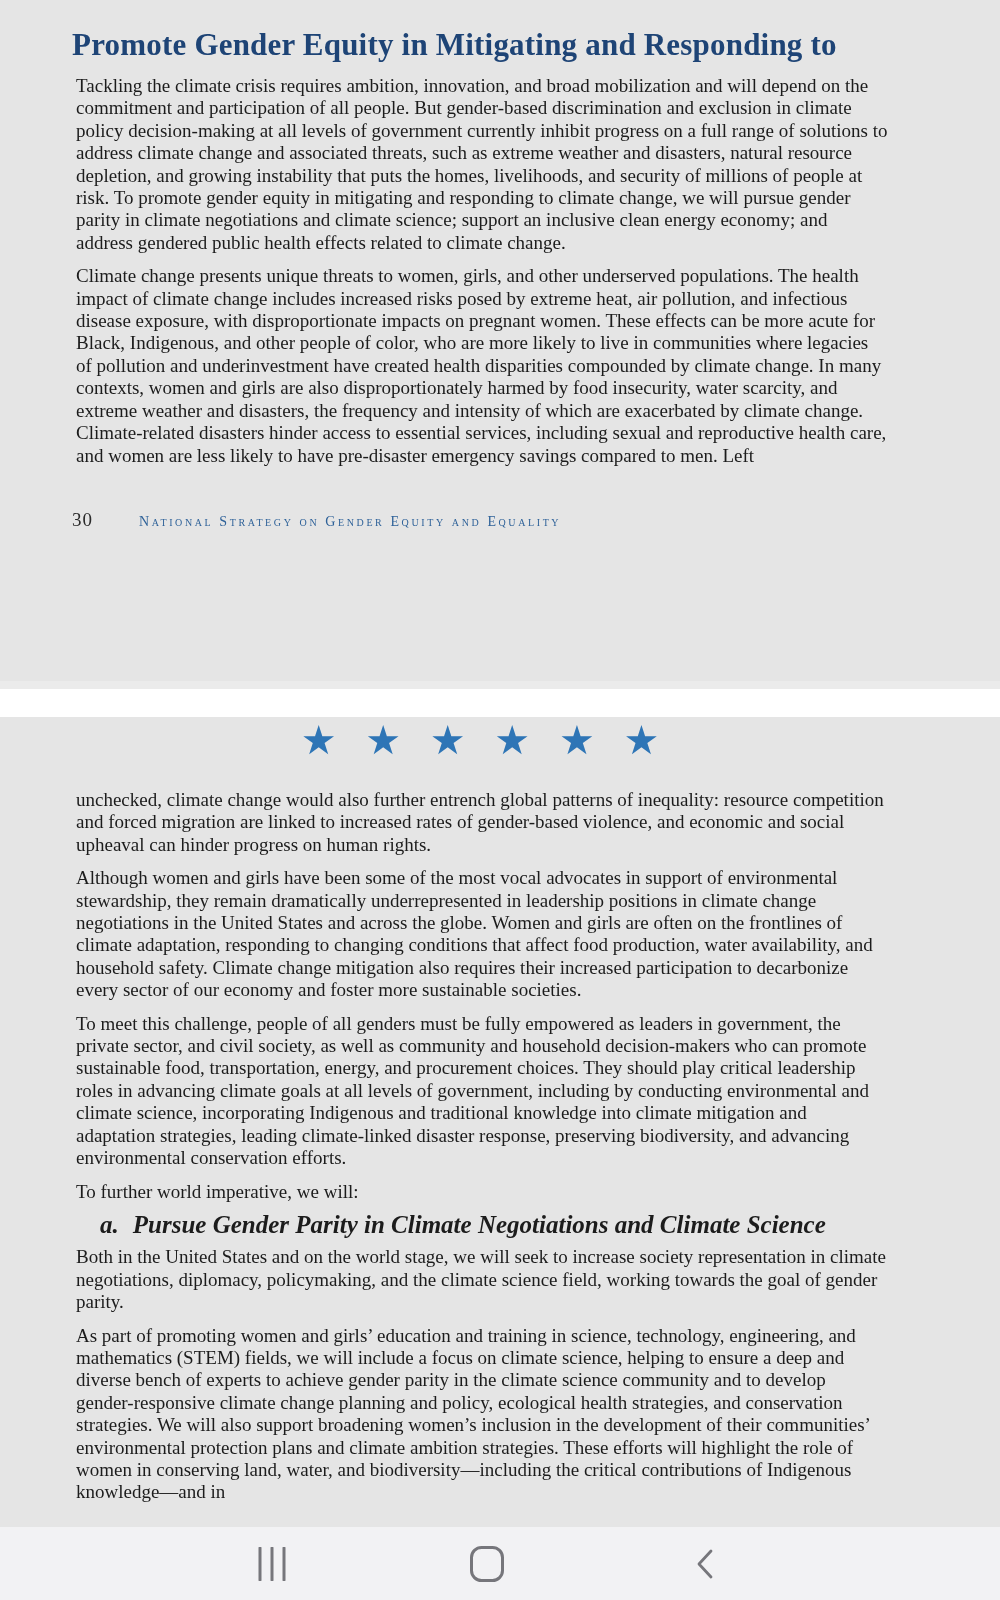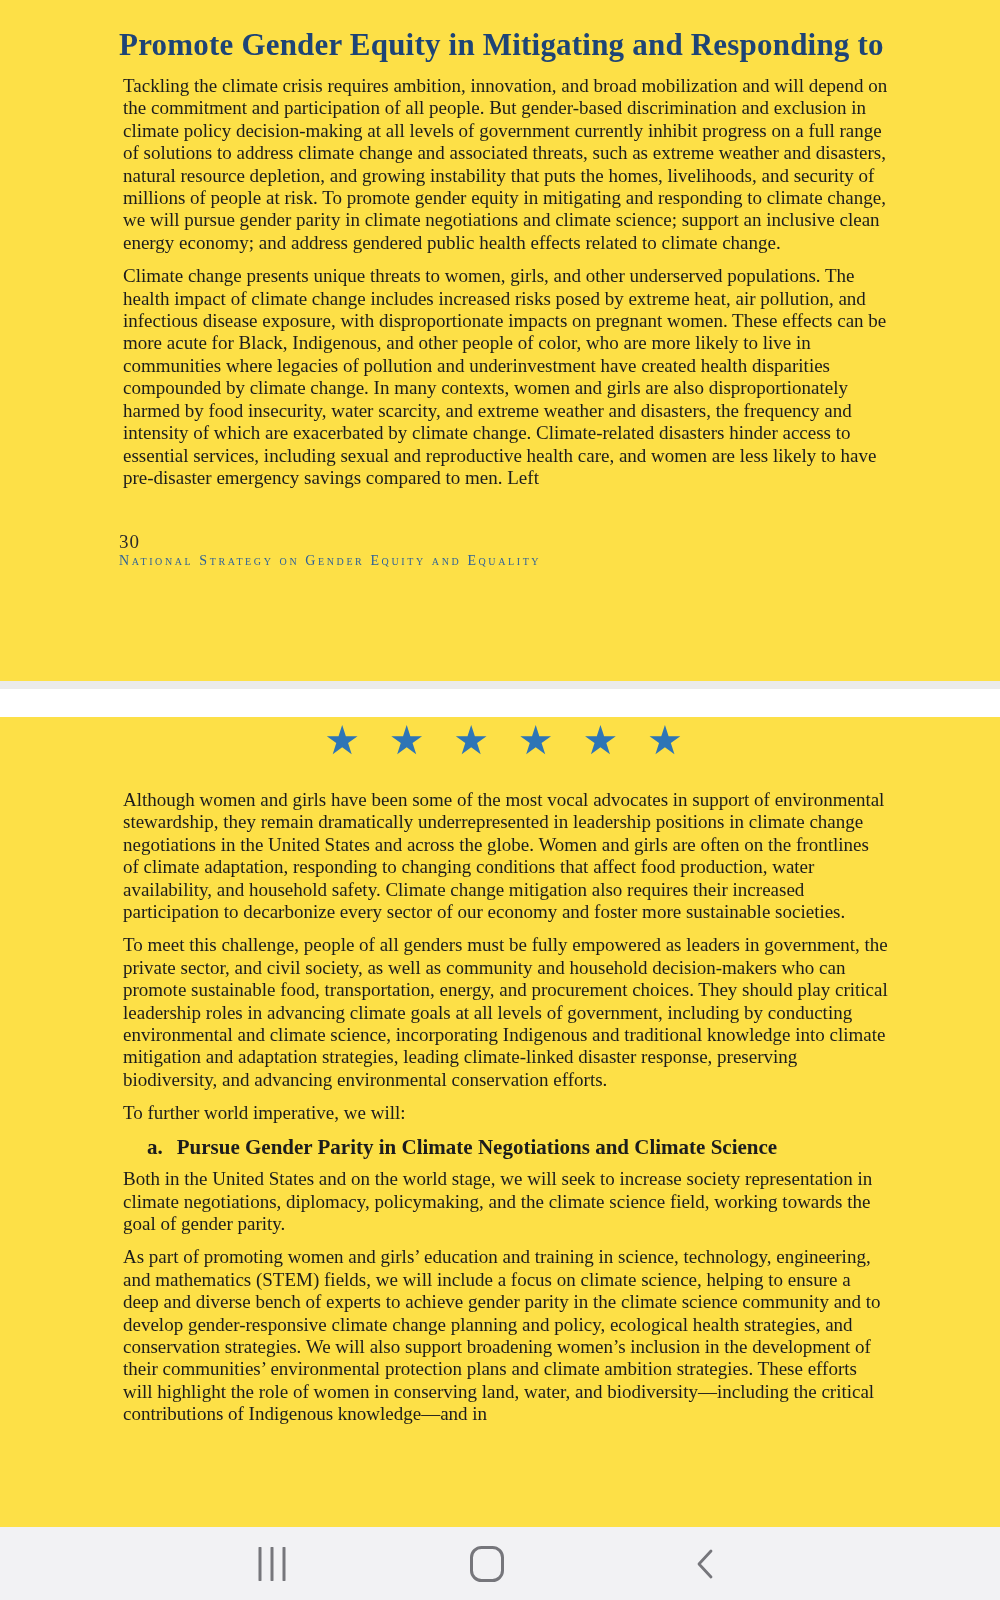--- a/index.html
+++ b/index.html
@@ -3,21 +3,21 @@
 <meta charset="utf-8">
 <style>
   html, body { margin: 0; padding: 0; }
   body {
     width: 1000px; height: 1600px; overflow: hidden;
     background: #ffffff;
     font-family: "Liberation Serif", serif;
   }
   .screen { position: relative; width: 1000px; height: 1600px; overflow: hidden; }
 
-  .page { box-sizing: border-box; padding-left: 119px; padding-right: 112px; background: #fde047; }
+  .page { box-sizing: border-box; padding-left: 72px; padding-right: 112px; background: #e5e5e5; }
   .page-1 { height: 681px; padding-top: 28px; overflow: hidden; }
   .page-2 { min-height: 911px; }
 
   h1.doc-title {
     margin: 0 0 13px 0;
     font-size: 31px; line-height: 34px; font-weight: bold;
     color: #1e4476;
     letter-spacing: 0.2px;
   }
 
@@ -25,21 +25,20 @@
     margin: 0 0 11px 4px;
     font-size: 19px; line-height: 22.4px;
     color: #1c1c1c;
     text-align: left;
   }
 
   .page-footer {
     margin-top: 42px;
     display: flex; align-items: baseline;
     font-size: 19px;
-    flex-direction: column;
   }
   .page-num { color: #2b2b2b; margin-right: 46px; letter-spacing: 1px; }
   .running-title {
     color: #2f6299;
     font-variant: small-caps;
     font-weight: 400;
     font-size: 14px;
     letter-spacing: 2.6px;
   }
 
@@ -50,22 +49,22 @@
     text-align: center;
     font-size: 40px; line-height: 46px;
     color: #2e75b6;
     word-spacing: 16px;
     font-family: "DejaVu Sans", sans-serif;
   }
 
   p.subheading {
     margin: 8px 0 10px 0;
     padding-left: 28px;
-    font-size: 21px; line-height: 22.4px;
-    font-weight: bold; 
+    font-size: 25px; line-height: 22.4px;
+    font-weight: bold; font-style: italic;
     color: #1c1c1c;
   }
   .subheading .marker { display: inline-block; margin-right: 14px; }
 
   .last-par { margin-bottom: 0; }
 
   .navbar {
     position: absolute; left: 0; bottom: 0; z-index: 5;
     width: 1000px; height: 73px;
     background: #f2f2f4;
@@ -99,20 +98,21 @@
         <span class="page-num">30</span>
         <span class="running-title">National Strategy on Gender Equity and Equality</span>
       </div>
     </section>
 
     <div class="page-gap"></div>
 
     <section class="page page-2">
       <div class="star-divider">★ ★ ★ ★ ★ ★</div>
 
+      <p class="body-par">unchecked, climate change would also further entrench global patterns of inequality: resource competition and forced migration are linked to increased rates of gender-based violence, and economic and social upheaval can hinder progress on human rights.</p>
       <p class="body-par">Although women and girls have been some of the most vocal advocates in support of environmental stewardship, they remain dramatically underrepresented in leadership positions in climate change negotiations in the United States and across the globe.  Women and girls are often on the frontlines of climate adaptation, responding to changing conditions that affect food production, water availability, and household safety.  Climate change mitigation also requires their increased participation to decarbonize every sector of our economy and foster more sustainable societies.</p>
       <p class="body-par">To meet this challenge, people of all genders must be fully empowered as leaders in government, the private sector, and civil society, as well as community and household decision-makers who can promote sustainable food, transportation, energy, and procurement choices.  They should play critical leadership roles in advancing climate goals at all levels of government, including by conducting environmental and climate science, incorporating Indigenous and traditional knowledge into climate mitigation and adaptation strategies, leading climate-linked disaster response, preserving biodiversity, and advancing environmental conservation efforts.</p>
       <p class="body-par">To further world imperative, we will:</p>
 
       <p class="subheading">
         <span class="marker">a.</span><span>Pursue Gender Parity in Climate Negotiations and Climate Science</span>
       </p>
 
       <p class="body-par">Both in the United States and on the world stage, we will seek to increase society representation in climate negotiations, diplomacy, policymaking, and the climate science field, working towards the goal of gender parity.</p>
       <p class="body-par last-par">As part of promoting women and girls’ education and training in science, technology, engineering, and mathematics (STEM) fields, we will include a focus on climate science, helping to ensure a deep and diverse bench of experts to achieve gender parity in the climate science community and to develop gender-responsive climate change planning and policy, ecological health strategies, and conservation strategies.  We will also support broadening women’s inclusion in the development of their communities’ environmental protection plans and climate ambition strategies.  These efforts will highlight the role of women in conserving land, water, and biodiversity—including the critical contributions of Indigenous knowledge—and in</p>

